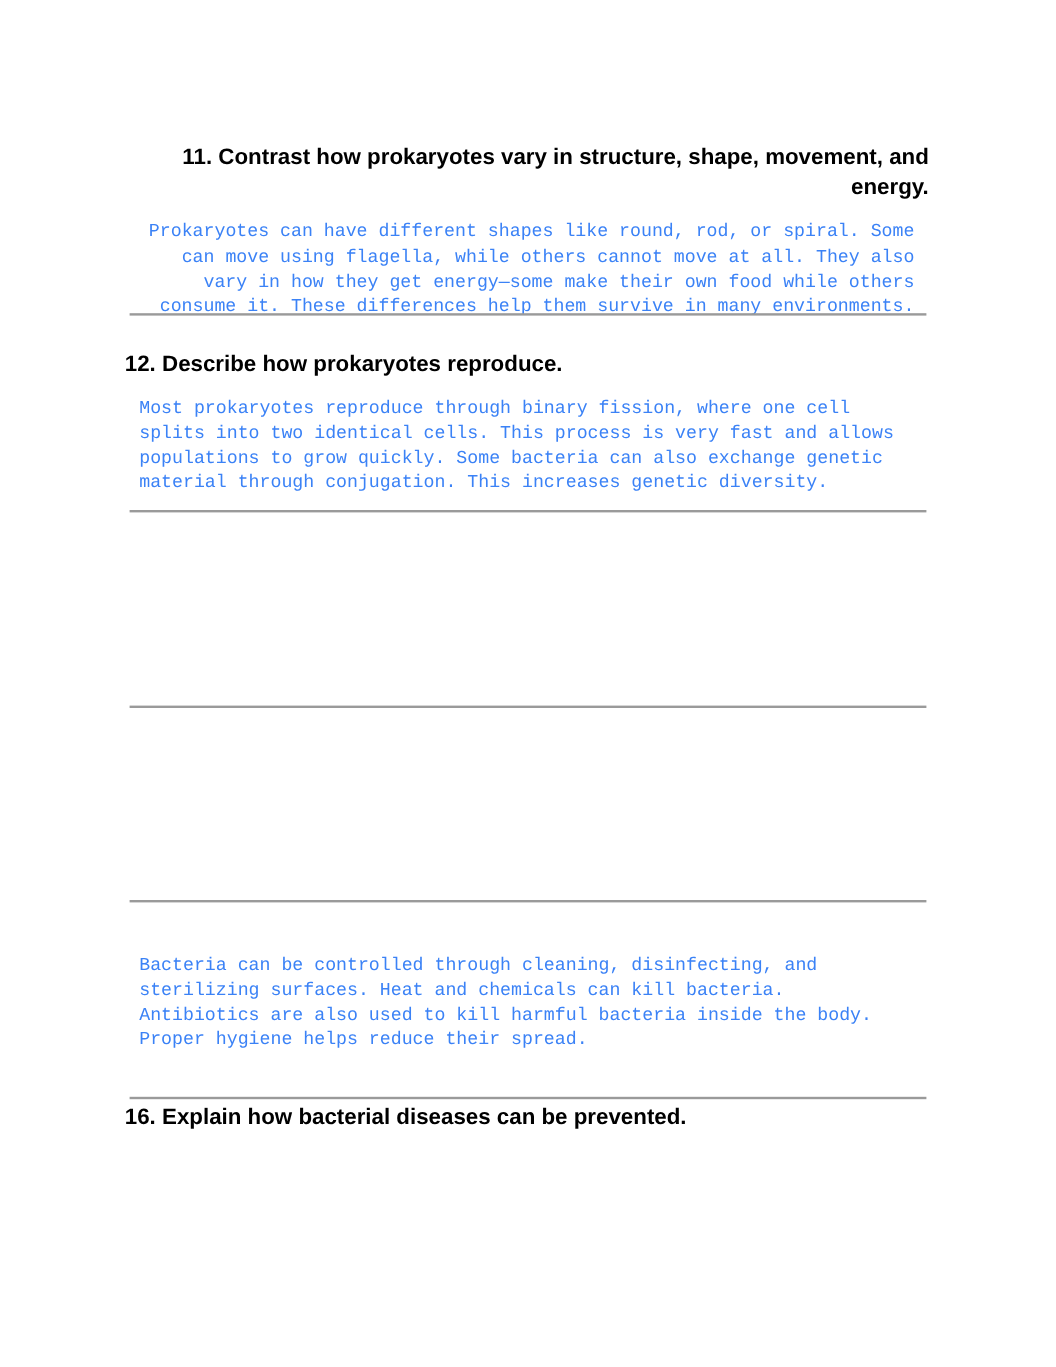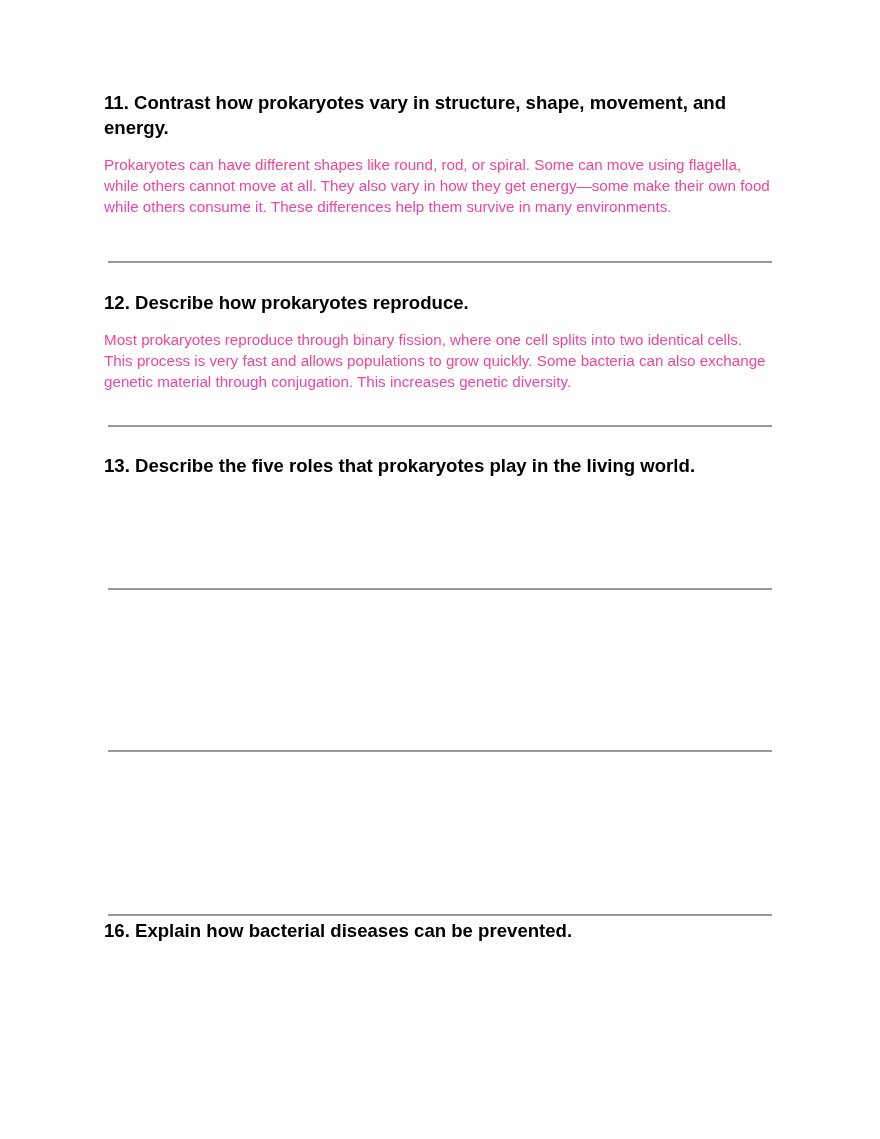--- a/index.html
+++ b/index.html
@@ -28,61 +28,61 @@
     }
     .q-title {
       font-family: "Liberation Sans", sans-serif;
       font-weight: bold;
       font-size: 18.6px;
       line-height: 25px;
       margin: 0;
       color: #000;
     }
     .q-body {
-      font-family: Liberation Sans, sans-serif;
+      font-family: Liberation Mono, monospace;
       font-size: 15.2px;
       line-height: 20.8px;
-      margin: 0;
-      color: #ec4899;
+      margin: 12px;
+      color: #3b82f6;
     }
     .divider {
       position: absolute;
       left: 4px;
       width: 664px;
       height: 0;
       border-top: 2px solid #9a9a9a;
     }
   </style>
 </head>
 <body>
 
 <div class="page">
 
-  <div class="section" style="top:90px;">
+  <div class="section" style="top:118px;text-align:right;">
     <h2 class="q-title">11. Contrast how prokaryotes vary in structure, shape, movement, and energy.</h2>
     <p class="q-body" style="margin-top:15px;">Prokaryotes can have different shapes like round, rod, or spiral. Some can move using flagella, while others cannot move at all. They also vary in how they get energy—some make their own food while others consume it. These differences help them survive in many environments.</p>
   </div>
   <div class="divider" style="top:261px;"></div>
 
   <div class="section" style="top:290px;">
     <h2 class="q-title">12. Describe how prokaryotes reproduce.</h2>
     <p class="q-body" style="margin-top:15px;">Most prokaryotes reproduce through binary fission, where one cell splits into two identical cells. This process is very fast and allows populations to grow quickly. Some bacteria can also exchange genetic material through conjugation. This increases genetic diversity.</p>
   </div>
   <div class="divider" style="top:425px;"></div>
 
   <div class="section" style="top:453px;">
-    <h2 class="q-title">13. Describe the five roles that prokaryotes play in the living world.</h2>
   </div>
   <div class="divider" style="top:588px;"></div>
 
   <div class="section" style="top:616px;">
   </div>
   <div class="divider" style="top:750px;"></div>
 
   <div class="section" style="top:779px;">
+    <p class="q-body" style="margin-top:15px;">Bacteria can be controlled through cleaning, disinfecting, and sterilizing surfaces. Heat and chemicals can kill bacteria. Antibiotics are also used to kill harmful bacteria inside the body. Proper hygiene helps reduce their spread.</p>
   </div>
   <div class="divider" style="top:914px;"></div>
 
   <div class="section" style="top:918px;">
     <h2 class="q-title">16. Explain how bacterial diseases can be prevented.</h2>
   </div>
 
 </div>
 
 </body></html>

